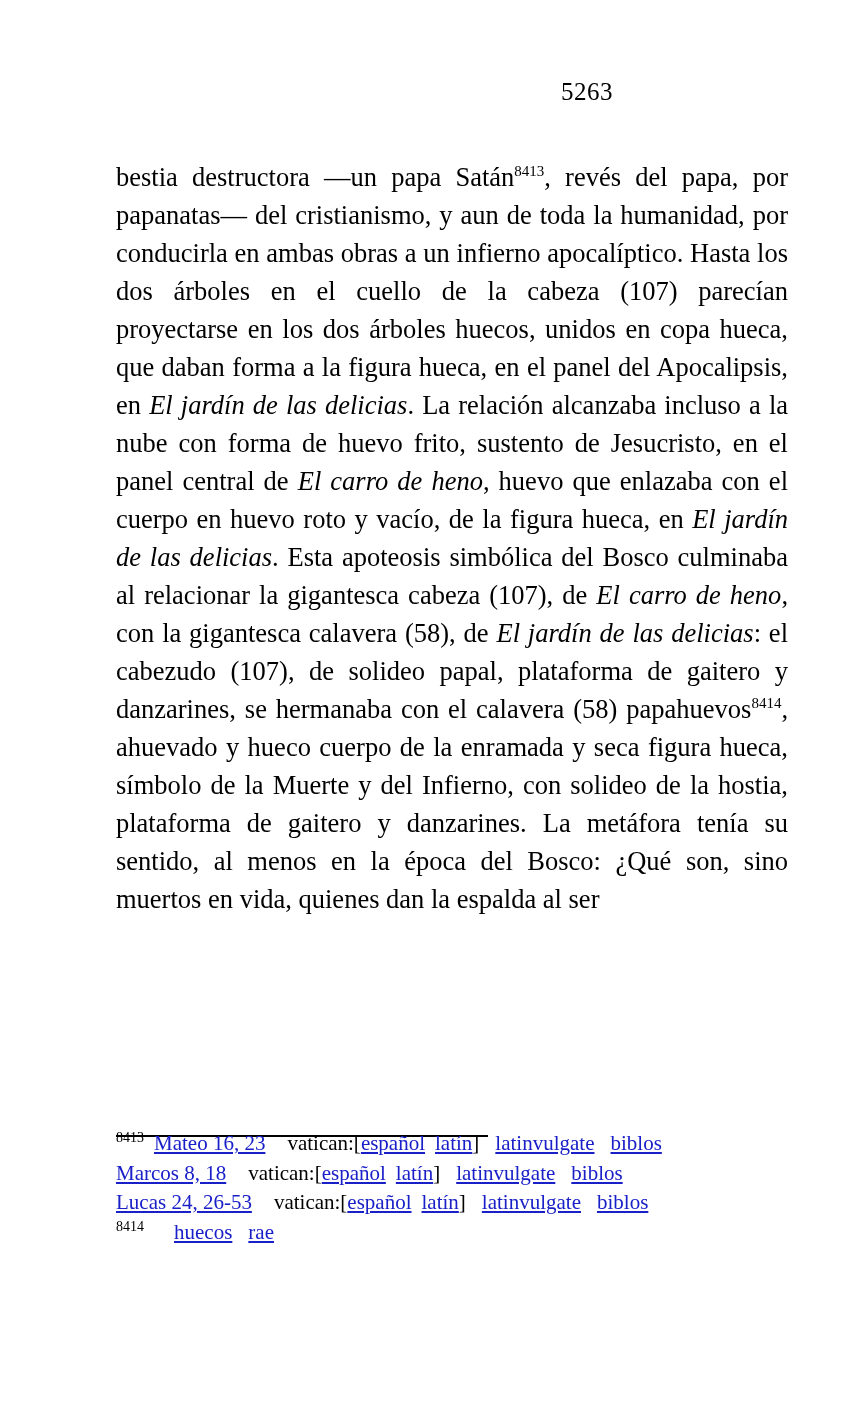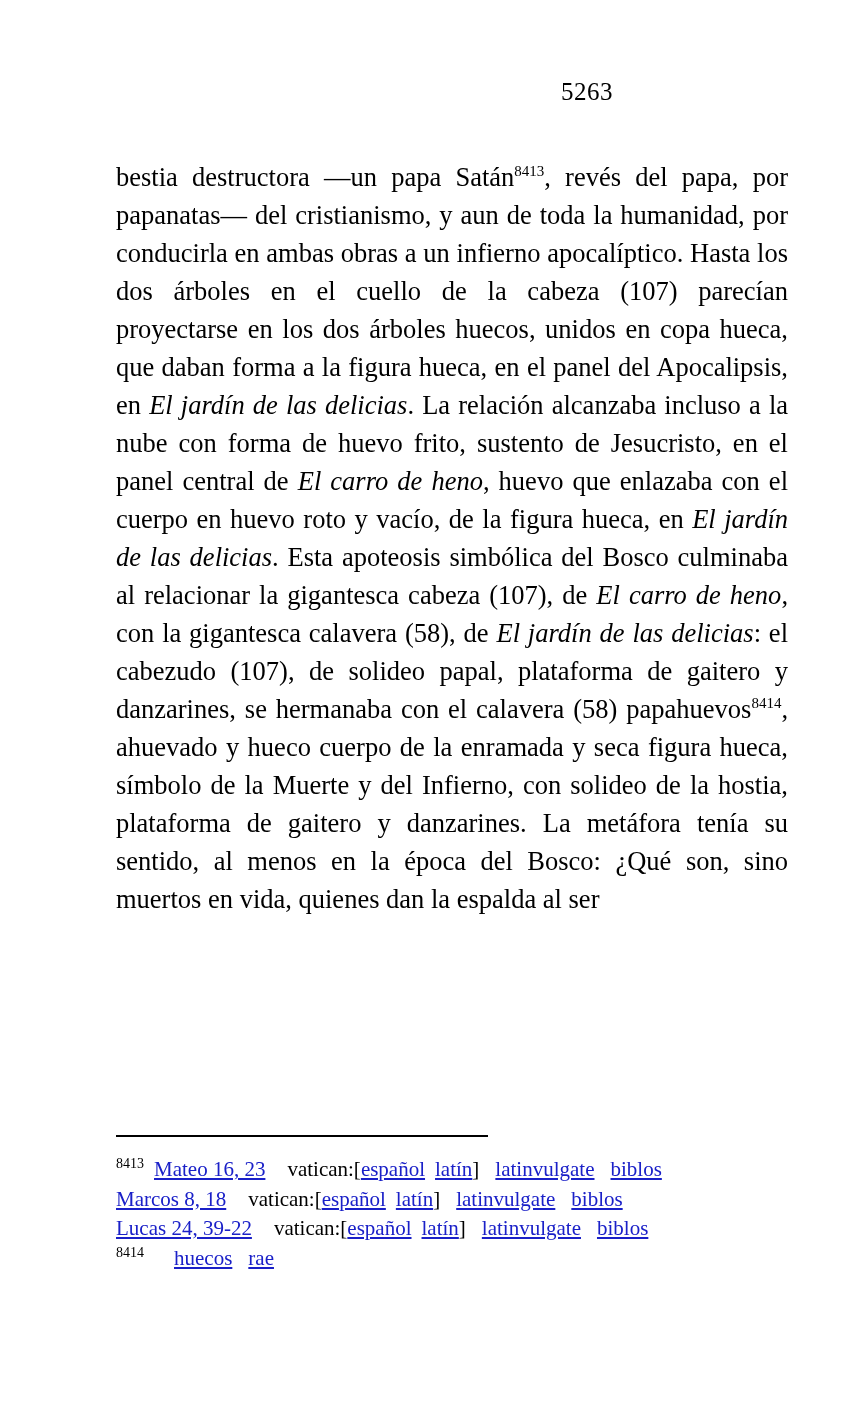--- a/index.html
+++ b/index.html
@@ -53,21 +53,21 @@
     position: absolute;
     left: 116px;
     top: 1135px;
     width: 372px;
     height: 2px;
     background: #000000;
   }
   .footnotes {
     position: absolute;
     left: 116px;
-    top: 1155px;
+    top: 1129px;
     width: 700px;
     font-size: 21px;
     line-height: 29.5px;
   }
   .fn-line {
     white-space: nowrap;
   }
   .fn-marker {
     font-size: 14px;
     vertical-align: super;
@@ -95,17 +95,17 @@
 
   <div class="body-block">
     <div class="body-text"><span>bestia destructora —un papa Satán</span><sup>8413</sup><span>, revés del papa, por papanatas— del cristianismo, y aun de toda la humanidad, por conducirla en ambas obras a un infierno apocalíptico. Hasta los dos árboles en el cuello de la cabeza (107) parecían proyectarse en los dos árboles huecos, unidos en copa hueca, que daban forma a la figura hueca, en el panel del Apocalipsis, en </span><i>El jardín de las delicias</i><span>. La relación alcanzaba incluso a la nube con forma de huevo frito, sustento de Jesucristo, en el panel central de </span><i>El carro de heno</i><span>, huevo que enlazaba con el cuerpo en huevo roto y vacío, de la figura hueca, en </span><i>El jardín de las delicias</i><span>. Esta apoteosis simbólica del Bosco culminaba al relacionar la gigantesca cabeza (107), de </span><i>El carro de heno</i><span>, con la gigantesca calavera (58), de </span><i>El jardín de las delicias</i><span>: el cabezudo (107), de solideo papal, plataforma de gaitero y danzarines, se hermanaba con el calavera (58) papahuevos</span><sup>8414</sup><span>, ahuevado y hueco cuerpo de la enramada y seca figura hueca, símbolo de la Muerte y del Infierno, con solideo de la hostia, plataforma de gaitero y danzarines. La metáfora tenía su sentido, al menos en la época del Bosco: ¿Qué son, sino muertos en vida, quienes dan la espalda al ser</span></div>
   </div>
 
   <div class="footnote-rule"></div>
 
   <div class="footnotes">
       <div class="fn-line"><span class="fn-marker">8413</span><span class="sp-1"></span><a class="lnk" href="#">Mateo 16, 23</a><span class="sp-3"></span><span class="plain">vatican:[</span><a class="lnk" href="#">español</a><span class="sp-1"></span><a class="lnk" href="#">latín</a><span class="plain">]</span><span class="sp-2"></span><a class="lnk" href="#">latinvulgate</a><span class="sp-2"></span><a class="lnk" href="#">biblos</a></div>
       <div class="fn-line"><a class="lnk" href="#">Marcos 8, 18</a><span class="sp-3"></span><span class="plain">vatican:[</span><a class="lnk" href="#">español</a><span class="sp-1"></span><a class="lnk" href="#">latín</a><span class="plain">]</span><span class="sp-2"></span><a class="lnk" href="#">latinvulgate</a><span class="sp-2"></span><a class="lnk" href="#">biblos</a></div>
-      <div class="fn-line"><a class="lnk" href="#">Lucas 24, 39-22</a><span class="sp-3"></span><span class="plain">vatican:[</span><a class="lnk" href="#">español</a><span class="sp-1"></span><a class="lnk" href="#">latín</a><span class="plain">]</span><span class="sp-2"></span><a class="lnk" href="#">latinvulgate</a><span class="sp-2"></span><a class="lnk" href="#">biblos</a></div>
+      <div class="fn-line"><a class="lnk" href="#">Lucas 24, 26-53</a><span class="sp-3"></span><span class="plain">vatican:[</span><a class="lnk" href="#">español</a><span class="sp-1"></span><a class="lnk" href="#">latín</a><span class="plain">]</span><span class="sp-2"></span><a class="lnk" href="#">latinvulgate</a><span class="sp-2"></span><a class="lnk" href="#">biblos</a></div>
       <div class="fn-line"><span class="fn-marker">8414</span><span class="fn2-indent"></span><a class="lnk" href="#">huecos</a><span class="sp-2"></span><a class="lnk" href="#">rae</a></div>
     </div>
 
 </div>
 
 </body></html>

